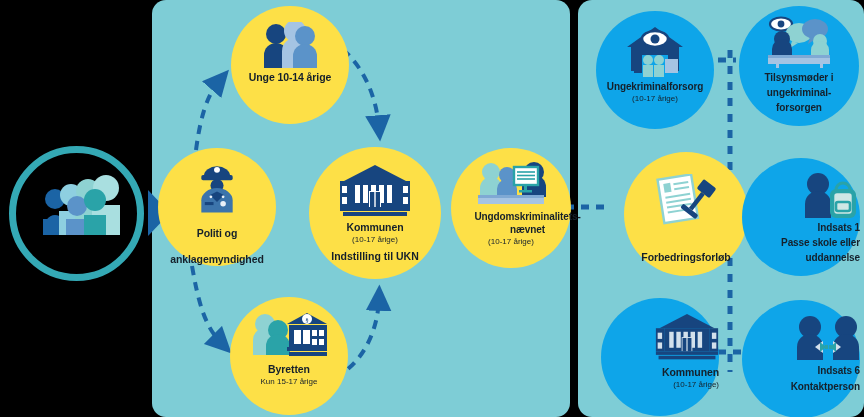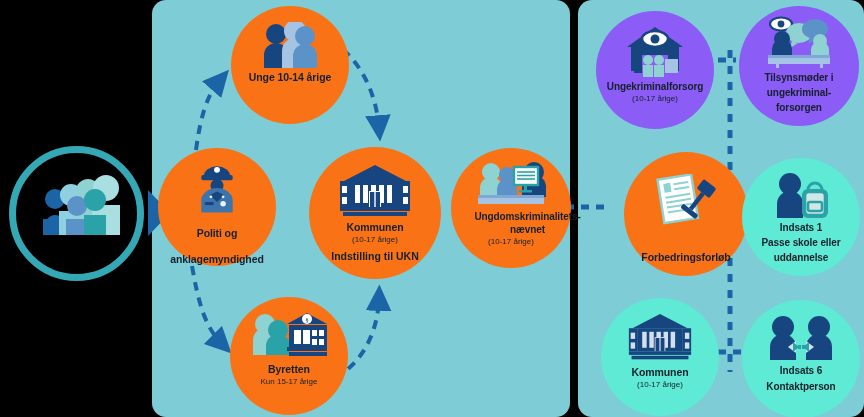--- a/index.html
+++ b/index.html
@@ -25,23 +25,23 @@
     border-top:23px solid transparent;border-bottom:23px solid transparent;
     border-left:22px solid #1b64a5;
   }
 
   
   .node{position:absolute;border-radius:50%;display:flex;flex-direction:column;
         align-items:center;justify-content:flex-start;text-align:center;box-sizing:border-box;}
   .node .ico{display:block;}
   .node .lbl{font-weight:bold;color:#15202b;line-height:1.12;letter-spacing:-0.1px;}
   .node .sub{color:#15202b;line-height:1.15;}
-  .node.white{background:#f97316;}
-  .node.grey{background:#8b5cf6;}
-  .node.pale{background:#5eead4;}
+  .node.white{background:#fde047;}
+  .node.grey{background:#0ea5e9;}
+  .node.pale{background:#0ea5e9;align-items:flex-end;}
 
   
   #n-unge     {left:231px;top:6px;  width:118px;height:118px;padding-top:16px;}
   #n-politi   {left:158px;top:148px;width:118px;height:118px;padding-top:14px;}
   #n-kommune1 {left:309px;top:147px;width:132px;height:132px;padding-top:18px;}
   #n-ukn      {left:451px;top:148px;width:120px;height:120px;padding-top:13px;}
   #n-byret    {left:230px;top:297px;width:118px;height:118px;padding-top:16px;}
 
   
   #n-ukf      {left:596px;top:11px; width:118px;height:118px;padding-top:14px;}

